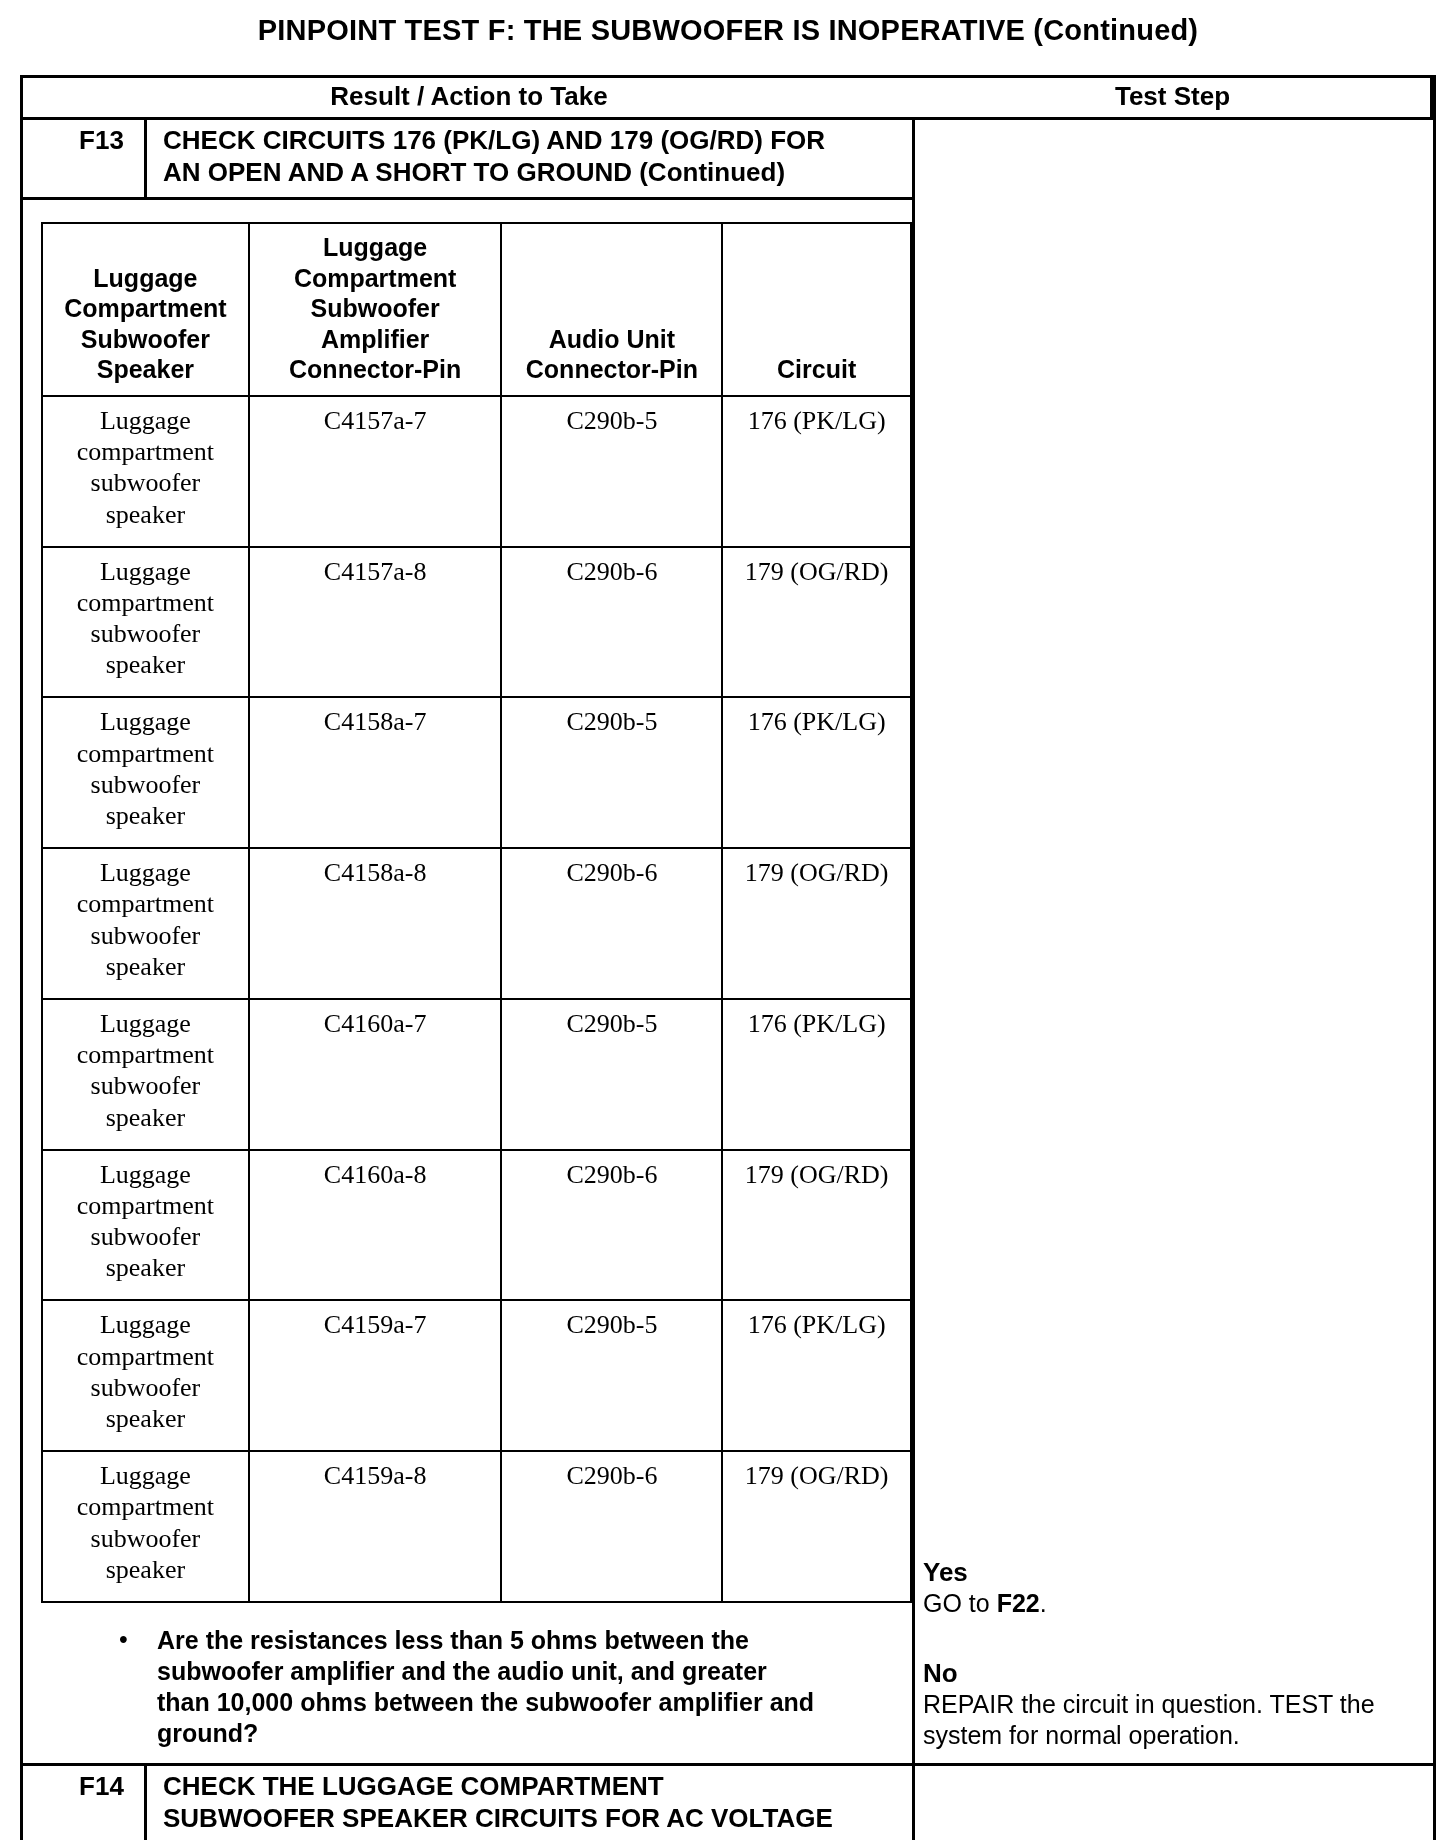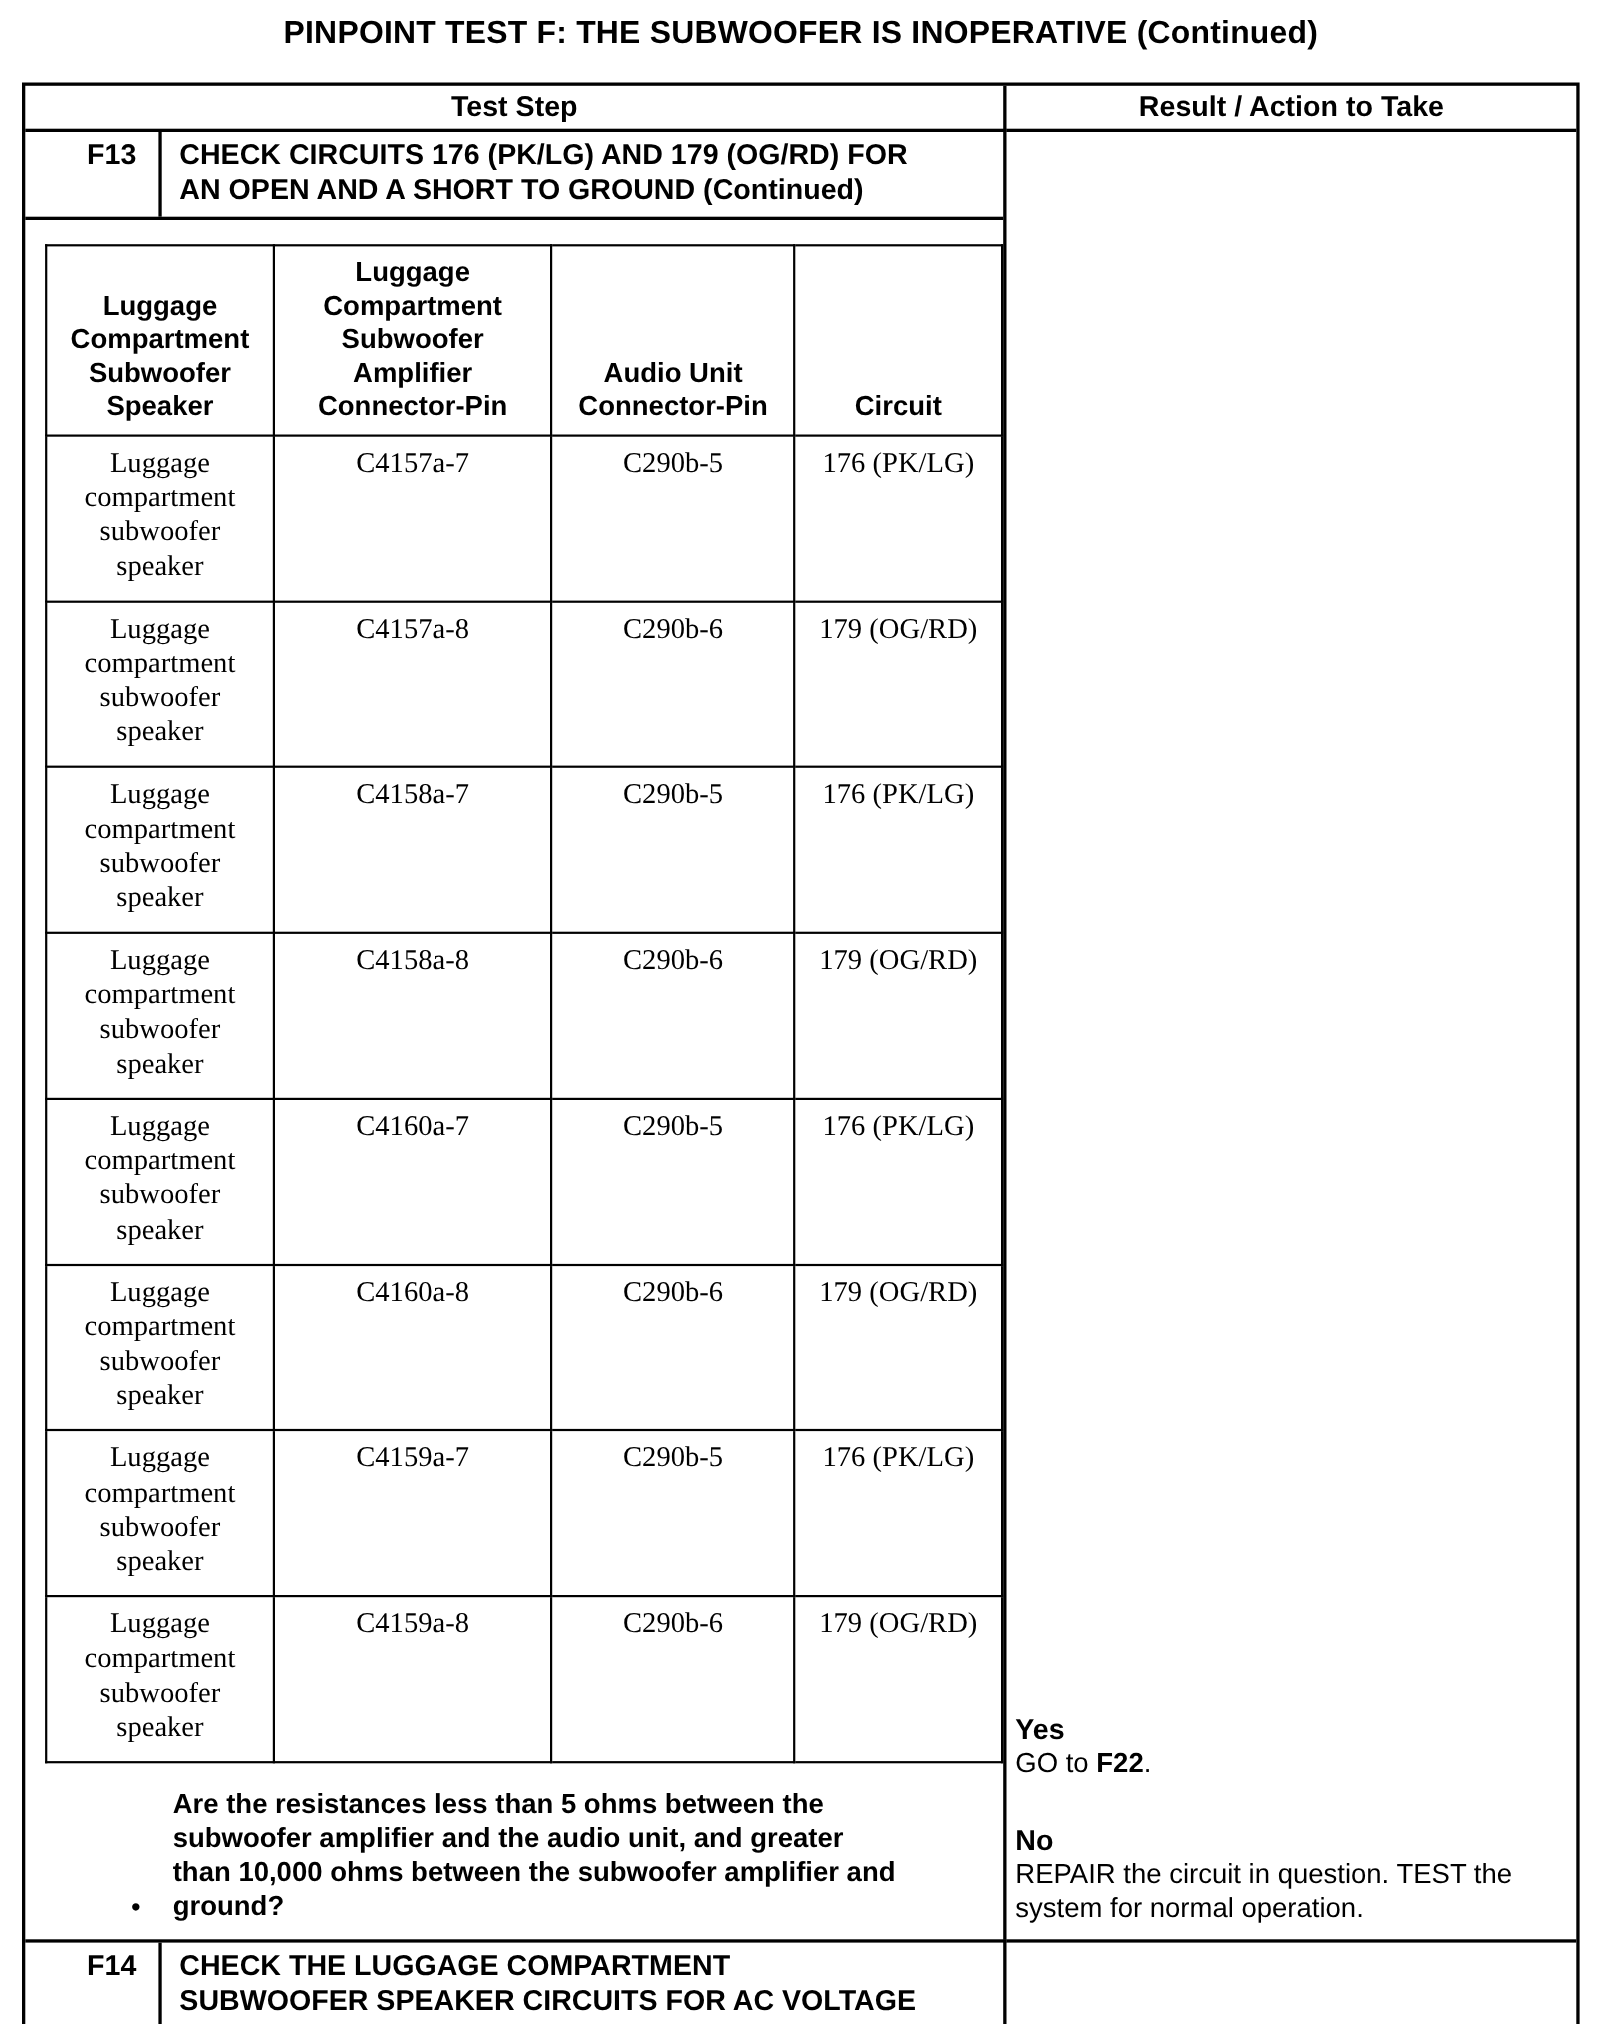--- a/index.html
+++ b/index.html
@@ -78,21 +78,21 @@
   .c3 { width: 224px; }
   .c4 { width: 192px; }
 
   .bullet-item {
     display: flex;
     padding-left: 96px;
     margin-bottom: 3px;
   }
   .dot { flex: 0 0 38px; }
   .dot::before { content: "\2022"; font-size: 25px; }
-  .q-block { margin: 22px 0 14px 0; align-items: flex-end; }
+  .q-block { margin: 22px 0 14px 0; }
   .q-text {
     font-weight: bold;
     font-size: 25px;
     line-height: 1.24;
     max-width: 660px;
   }
   .b-text {
     font-size: 25px;
     line-height: 1.22;
     max-width: 655px;
@@ -112,22 +112,22 @@
 </style>
 </head>
 <body>
 
 <div class="page">
 
   <div class="doc-title">PINPOINT TEST F: THE SUBWOOFER IS INOPERATIVE (Continued)</div>
 
   <div class="outer-table">
 
+    <div class="col-hdr">Result / Action to Take</div>
     <div class="col-hdr left">Test Step</div>
-    <div class="col-hdr">Result / Action to Take</div>
 
     <div class="step-left">
       <div class="step-head">
         <div class="step-code">F13</div>
         <div class="step-title">CHECK CIRCUITS 176 (PK/LG) AND 179 (OG/RD) FOR AN OPEN AND A SHORT TO GROUND (Continued)</div>
       </div>
 
       <table class="pin-table">
         <thead>
           <tr>

